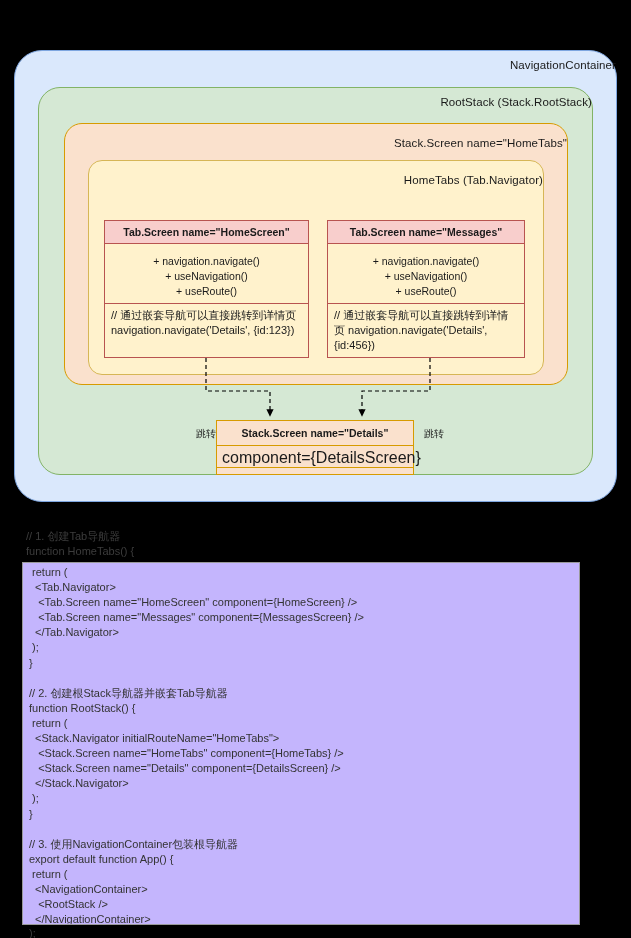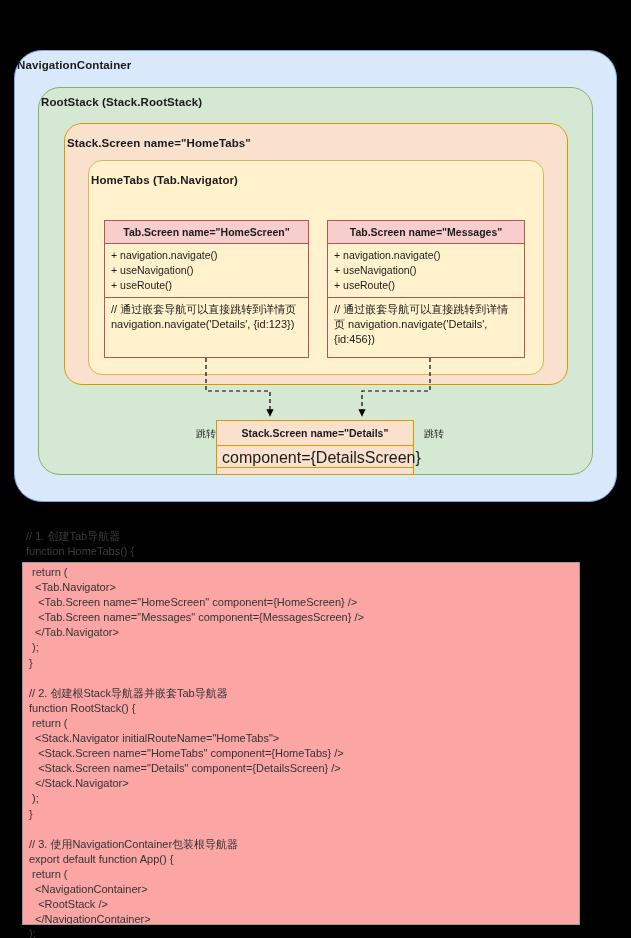--- a/index.html
+++ b/index.html
@@ -22,23 +22,23 @@
     width: 631px; height: 520px;
   }
 
   .layer {
     position: absolute;
     box-sizing: border-box;
   }
 
   .layer-title {
     position: absolute;
-    left: 2px; right: 0;
-    text-align: left;
-    font-weight: bold;
+    left: 8px; right: 0;
+    text-align: right;
+    font-weight: normal;
     font-size: 11.5px;
     color: #1a1a1a;
     letter-spacing: 0.1px;
   }
 
   
   #nav-container-layer {
     left: 14px; top: 50px;
     width: 603px; height: 452px;
     background: #dae8fc;
@@ -92,24 +92,25 @@
     font-weight: bold;
     font-size: 10.5px;
     color: #1a1a1a;
     padding: 5px 4px 5px 4px;
     white-space: nowrap;
     overflow: hidden;
   }
   .class-box .cb-section {
     box-sizing: border-box;
     border-bottom: 1px solid #b85450;
-    padding: 4px 6px 4px 6px;
+    padding: 10px 6px 4px 6px;
     font-size: 10.5px;
     line-height: 15px;
     color: #1a1a1a;
+    text-align: center;
   }
   .class-box .cb-section:last-child { border-bottom: none; }
   .class-box .cb-note {
     box-sizing: border-box;
     padding: 4px 6px 0 6px;
     font-size: 11px;
     line-height: 15px;
     color: #1a1a1a;
     height: 47px;
     overflow: hidden;
@@ -183,21 +184,21 @@
     font-family: "Liberation Sans", "DejaVu Sans", sans-serif;
     font-size: 11px;
     line-height: 15px;
     color: #3c3c3c;
     white-space: pre;
   }
   #code-panel {
     position: absolute;
     left: 22px; top: 42px;
     width: 558px; height: 363px;
-    background: #fca5a5;
+    background: #c4b5fd;
     border: 1px solid #9a9a9a;
     box-sizing: border-box;
     overflow: hidden;
   }
   #code-text {
     position: absolute;
     left: 6px; top: 2px;
     font-family: "Liberation Sans", "DejaVu Sans", sans-serif;
     font-size: 11px;
     line-height: 15.1px;

